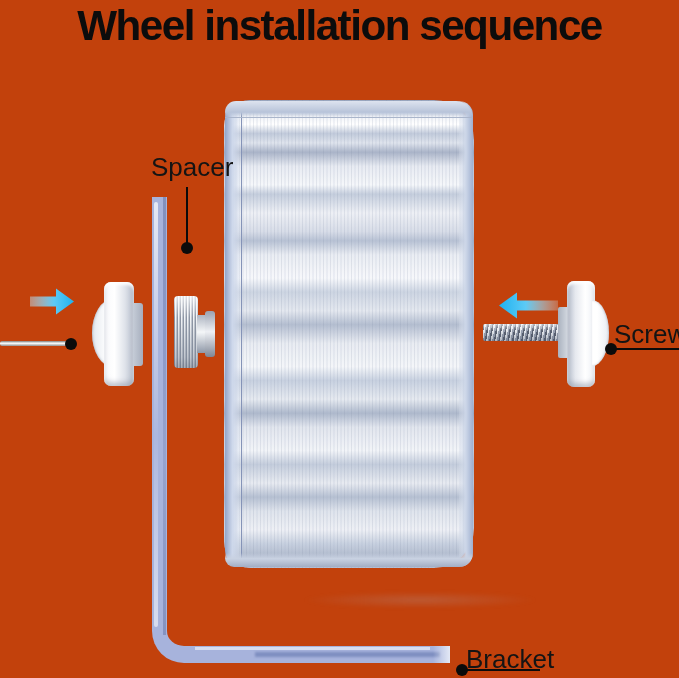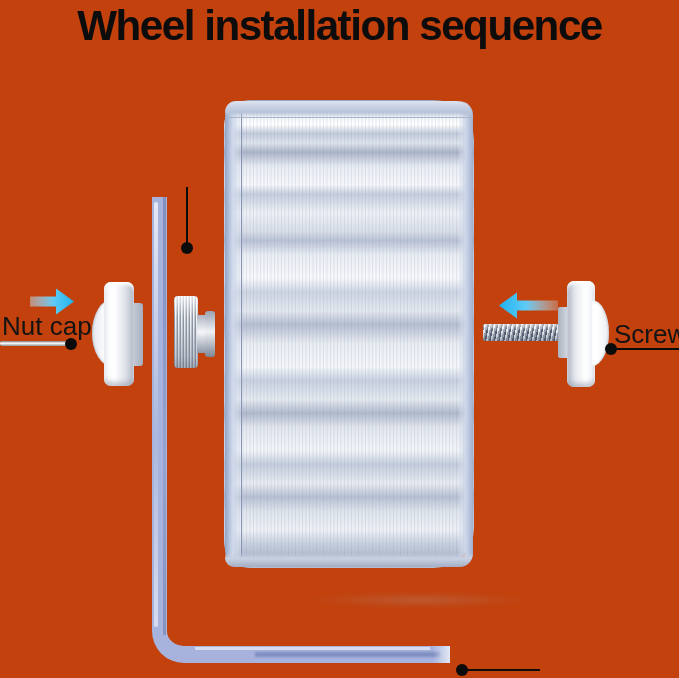--- a/index.html
+++ b/index.html
@@ -156,27 +156,28 @@
     <defs>
       <linearGradient id="gL" x1="0" y1="0" x2="1" y2="0">
         <stop offset="0" stop-color="#1fb2ef"></stop>
         <stop offset="0.45" stop-color="#5ccaf6"></stop>
         <stop offset="1" stop-color="#cdecfb" stop-opacity="0.25"></stop>
       </linearGradient>
     </defs>
     <path d="M60 10.5 L19 10.5 L19 2.5 L1 15.5 L19 28.5 L19 20.5 L60 20.5 Z" fill="url(#gL)"></path>
   </svg>
 
+  <div class="lbl" style="left:151px;top:152px;">Spacer</div>
   <div class="vline" style="left:186px;top:187px;height:58px;"></div>
   <div class="dot" style="left:181px;top:242px;"></div>
 
-  <div class="lbl" style="left:2px;top:311px;">Nut cap</div>
   <div class="metalline" style="left:0;top:341px;width:70px;"></div>
   <div class="dot" style="left:65px;top:338px;"></div>
 
   <div class="lbl" style="left:614px;top:319px;">Screw</div>
   <div class="hline" style="left:611px;top:348px;width:68px;"></div>
   <div class="dot" style="left:605px;top:343px;"></div>
 
+  <div class="lbl" style="left:466px;top:644px;">Bracket</div>
   <div class="hline" style="left:462px;top:669px;width:78px;"></div>
   <div class="dot" style="left:456px;top:664px;"></div>
 
 </div>
 
 </body></html>

